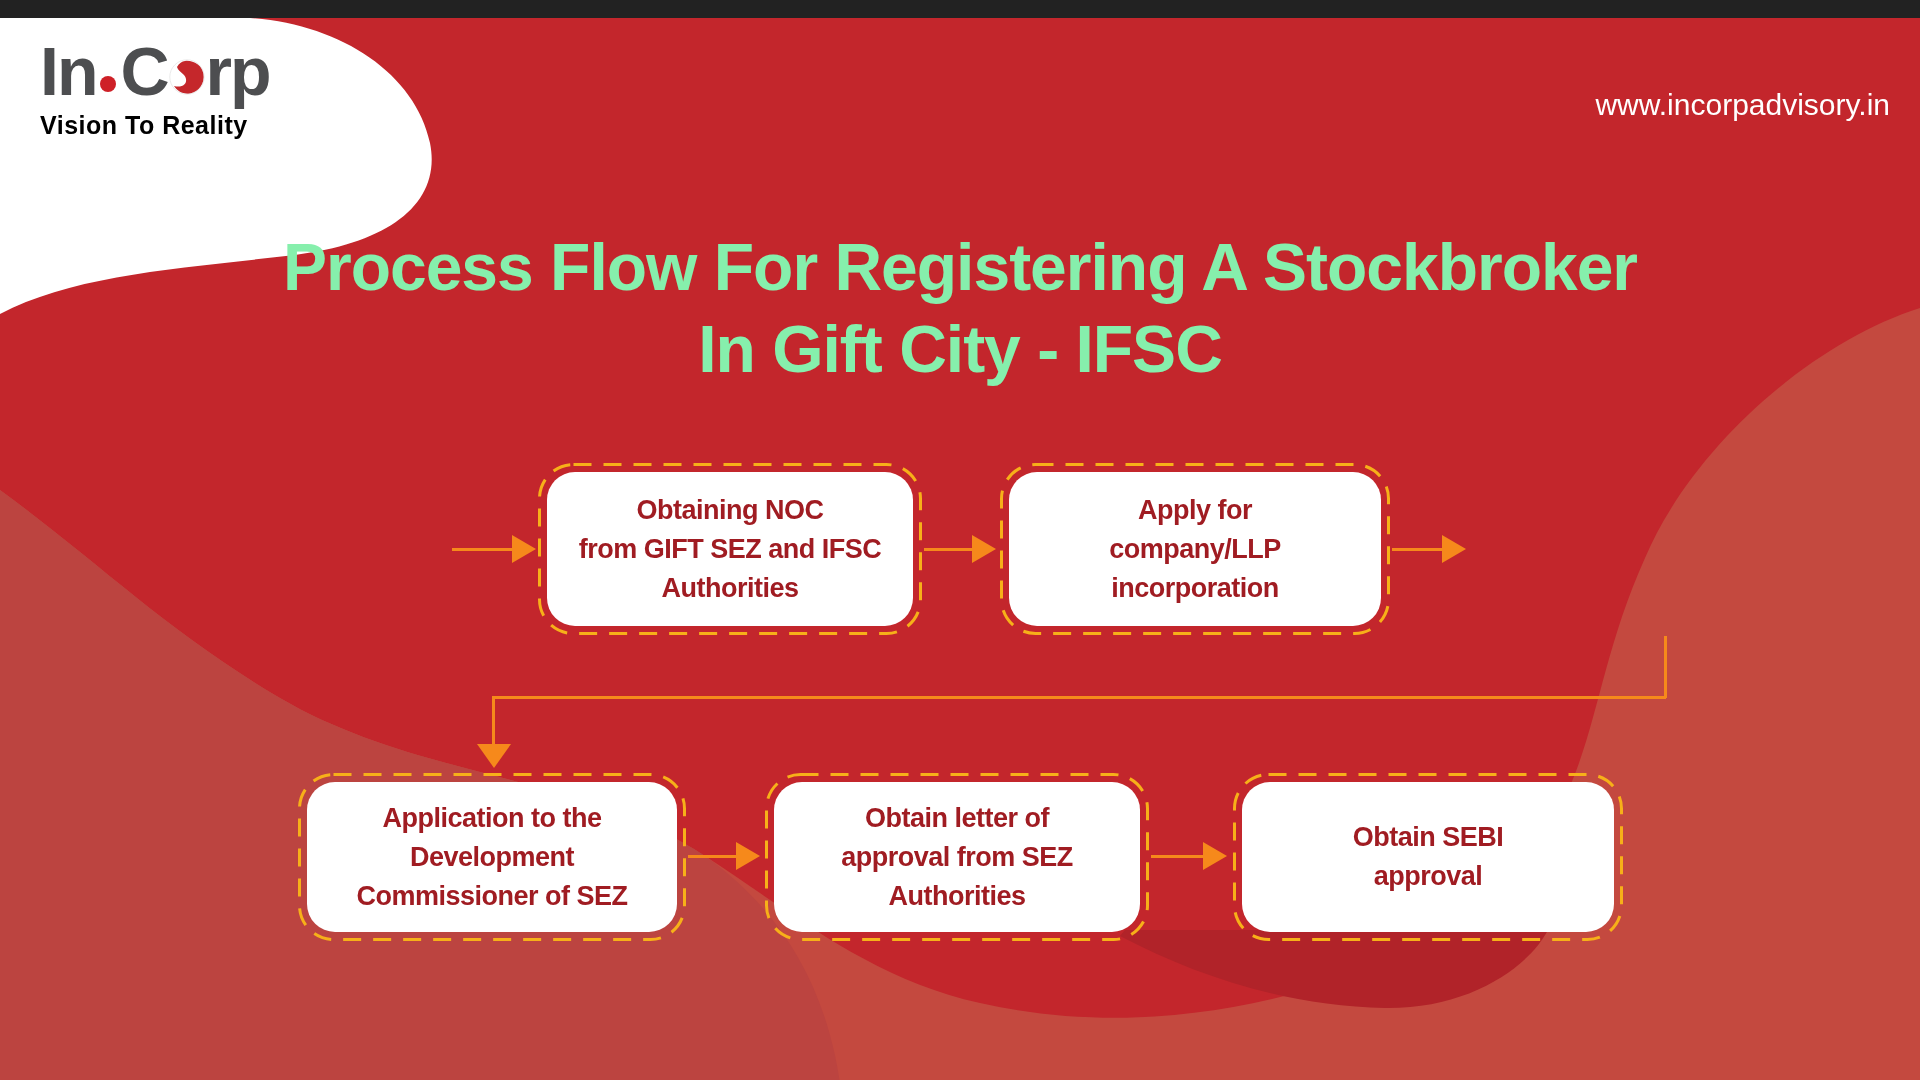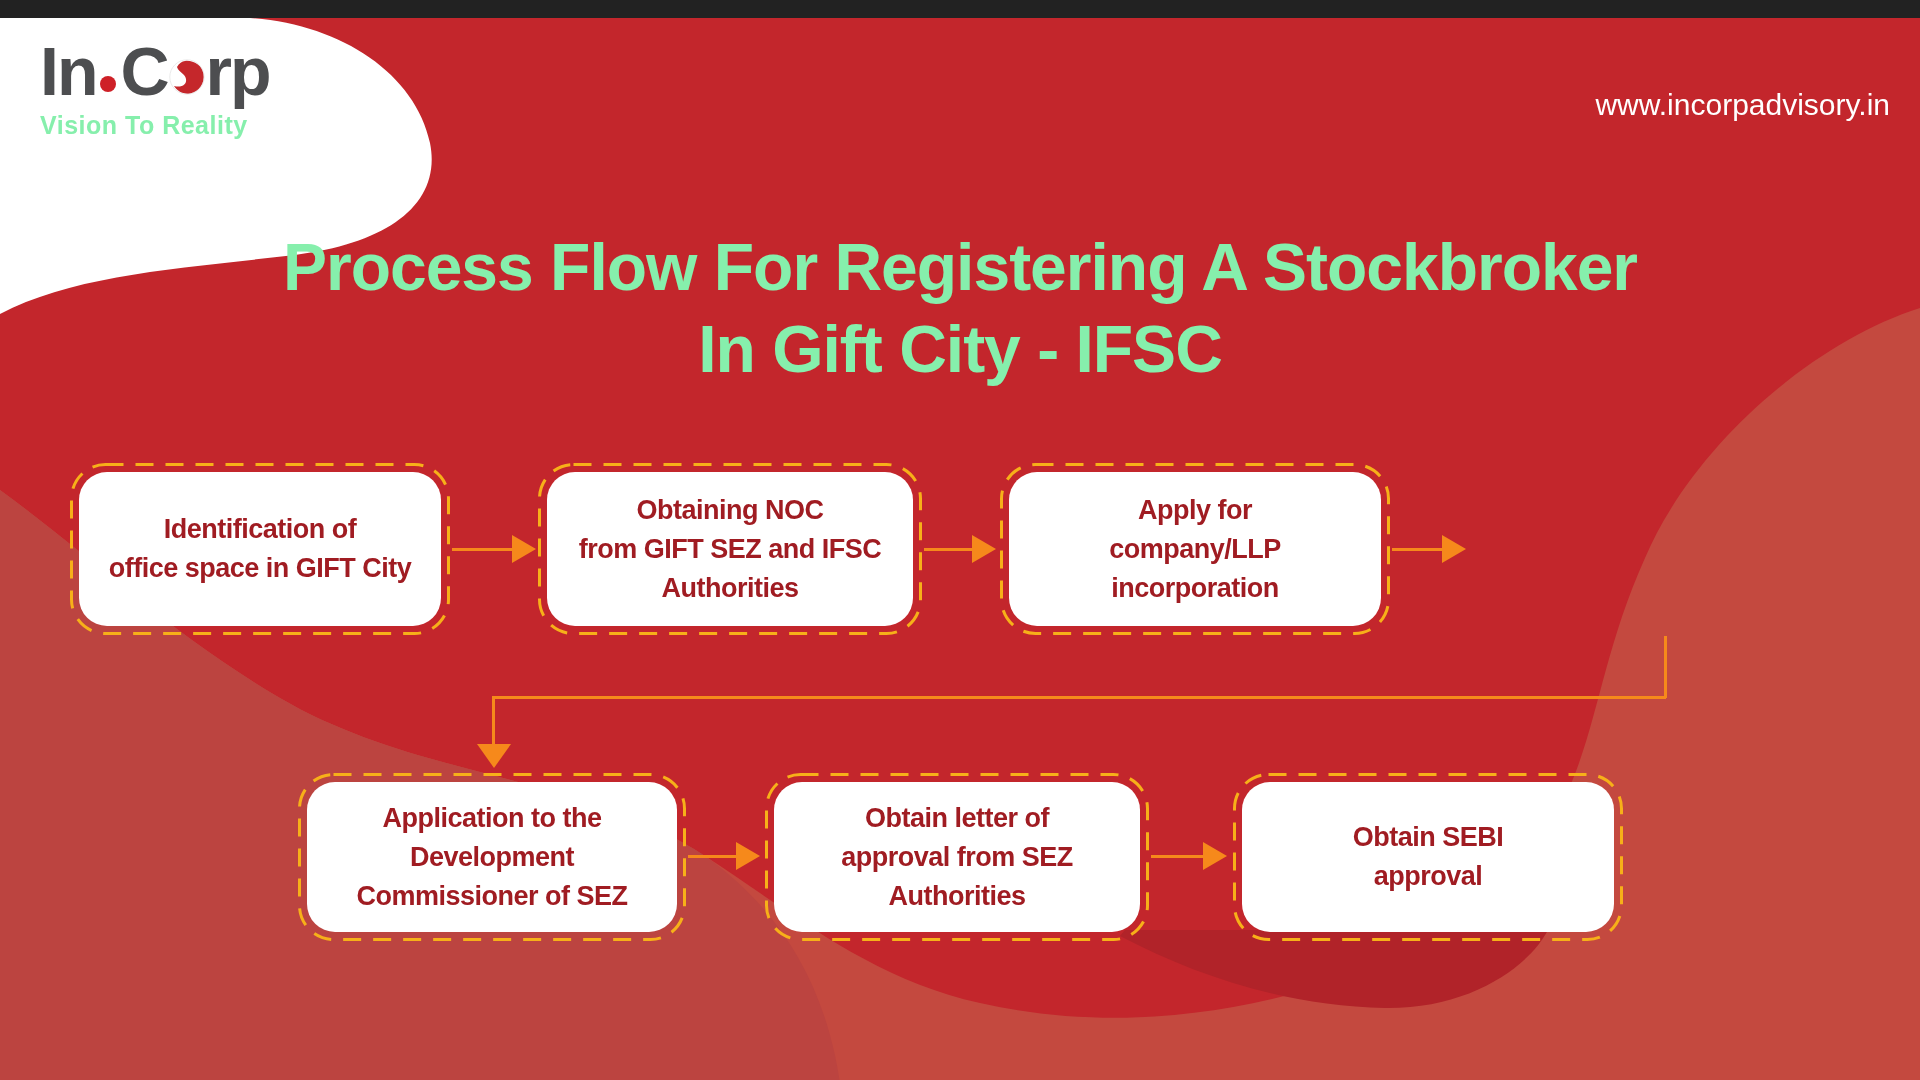--- a/index.html
+++ b/index.html
@@ -8,21 +8,21 @@
     background:#C3262C;
     font-family:"Liberation Sans","DejaVu Sans",sans-serif;
     margin-top:18px;
   }
   .bg-svg{position:absolute;left:0;top:0;z-index:0;}
   
   .logo{position:absolute;left:40px;top:16px;z-index:3;}
   .logo-line{font-weight:bold;font-size:68px;letter-spacing:-2px;color:#4D4E50;line-height:74px;white-space:nowrap;}
   .logo-dot{display:inline-block;width:16px;height:16px;border-radius:50%;background:#CE2027;margin:0 4px 3px 4px;}
   .logo-globe{display:inline-block;vertical-align:baseline;margin:0 1px -1px 1px;}
-  .logo-tagline{font-weight:bold;font-size:25px;color:#86efac;letter-spacing:0.5px;margin-top:3px;}
+  .logo-tagline{font-weight:bold;font-size:25px;color:#000000;letter-spacing:0.5px;margin-top:3px;}
   
   .website{position:absolute;top:70px;right:30px;z-index:3;color:#ffffff;font-size:30px;}
   
   .title{
     position:absolute;left:0;top:208px;width:1920px;z-index:2;
     text-align:center;color:#86efac;font-weight:bold;font-size:66px;
     line-height:82px;letter-spacing:-1px;white-space:pre-line;
   }
   
   .node{position:absolute;z-index:2;}
@@ -74,29 +74,20 @@
           </svg></span><span>rp</span>
     </div>
     <div class="logo-tagline">Vision To Reality</div>
   </div>
 
   <div class="website">www.incorpadvisory.in</div>
 
   <div class="title">Process Flow For Registering A Stockbroker
 In Gift City - IFSC</div>
 
-  <div class="node" style="left:70px;top:445px;width:380px;height:172px;">
-    <svg class="dash" width="380" height="172">
-        <rect x="1.5" y="1.5" width="377" height="169" rx="34"></rect>
-      </svg>
-    <div class="node-inner">
-      <span class="node-text">Identification of
-office space in GIFT City</span>
-    </div>
-  </div>
   <div class="node" style="left:538px;top:445px;width:384px;height:172px;">
     <svg class="dash" width="384" height="172">
         <rect x="1.5" y="1.5" width="381" height="169" rx="34"></rect>
       </svg>
     <div class="node-inner">
       <span class="node-text">Obtaining NOC
 from GIFT SEZ and IFSC
 Authorities</span>
     </div>
   </div>

